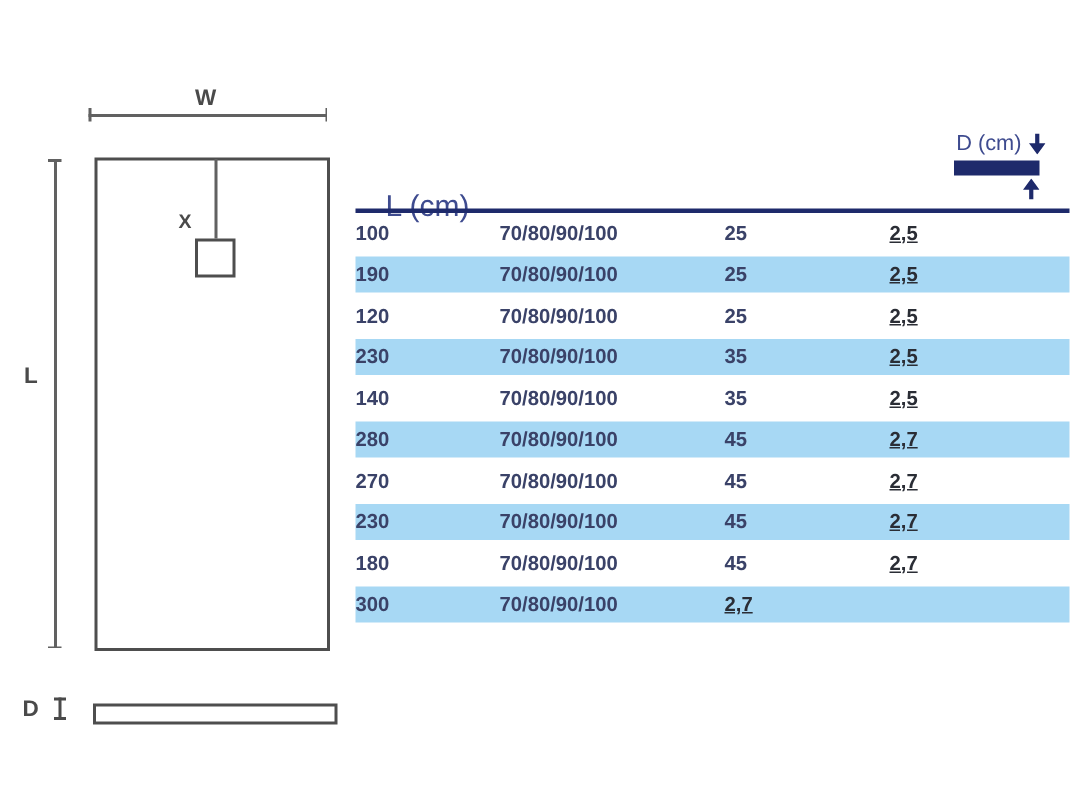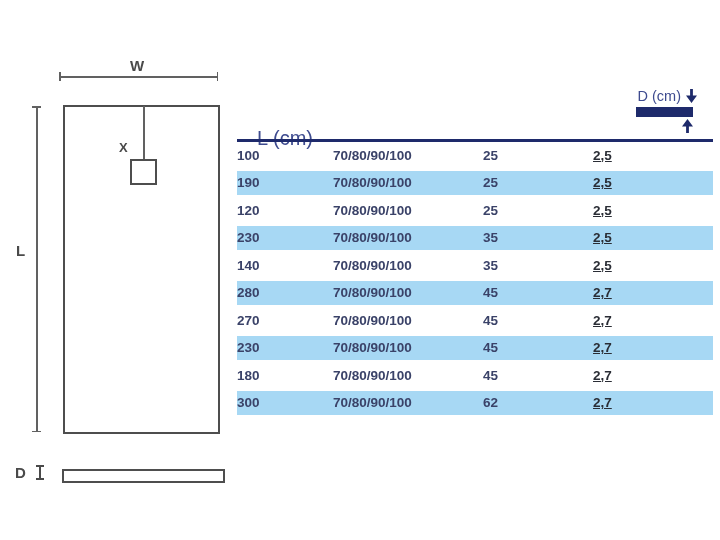--- a/index.html
+++ b/index.html
@@ -196,17 +196,16 @@
   <div class="row tgrid">
     <span class="cell l">180</span>
     <span class="cell w">70/80/90/100</span>
     <span class="cell x">45</span>
     <span class="cell d">2,7</span>
   </div>
 
   <div class="row tgrid alt">
     <span class="cell l">300</span>
     <span class="cell w">70/80/90/100</span>
-    <span class="cell x">62</span>
     <span class="cell d">2,7</span>
   </div>
 </div>
 </div>
 
 </body></html>

